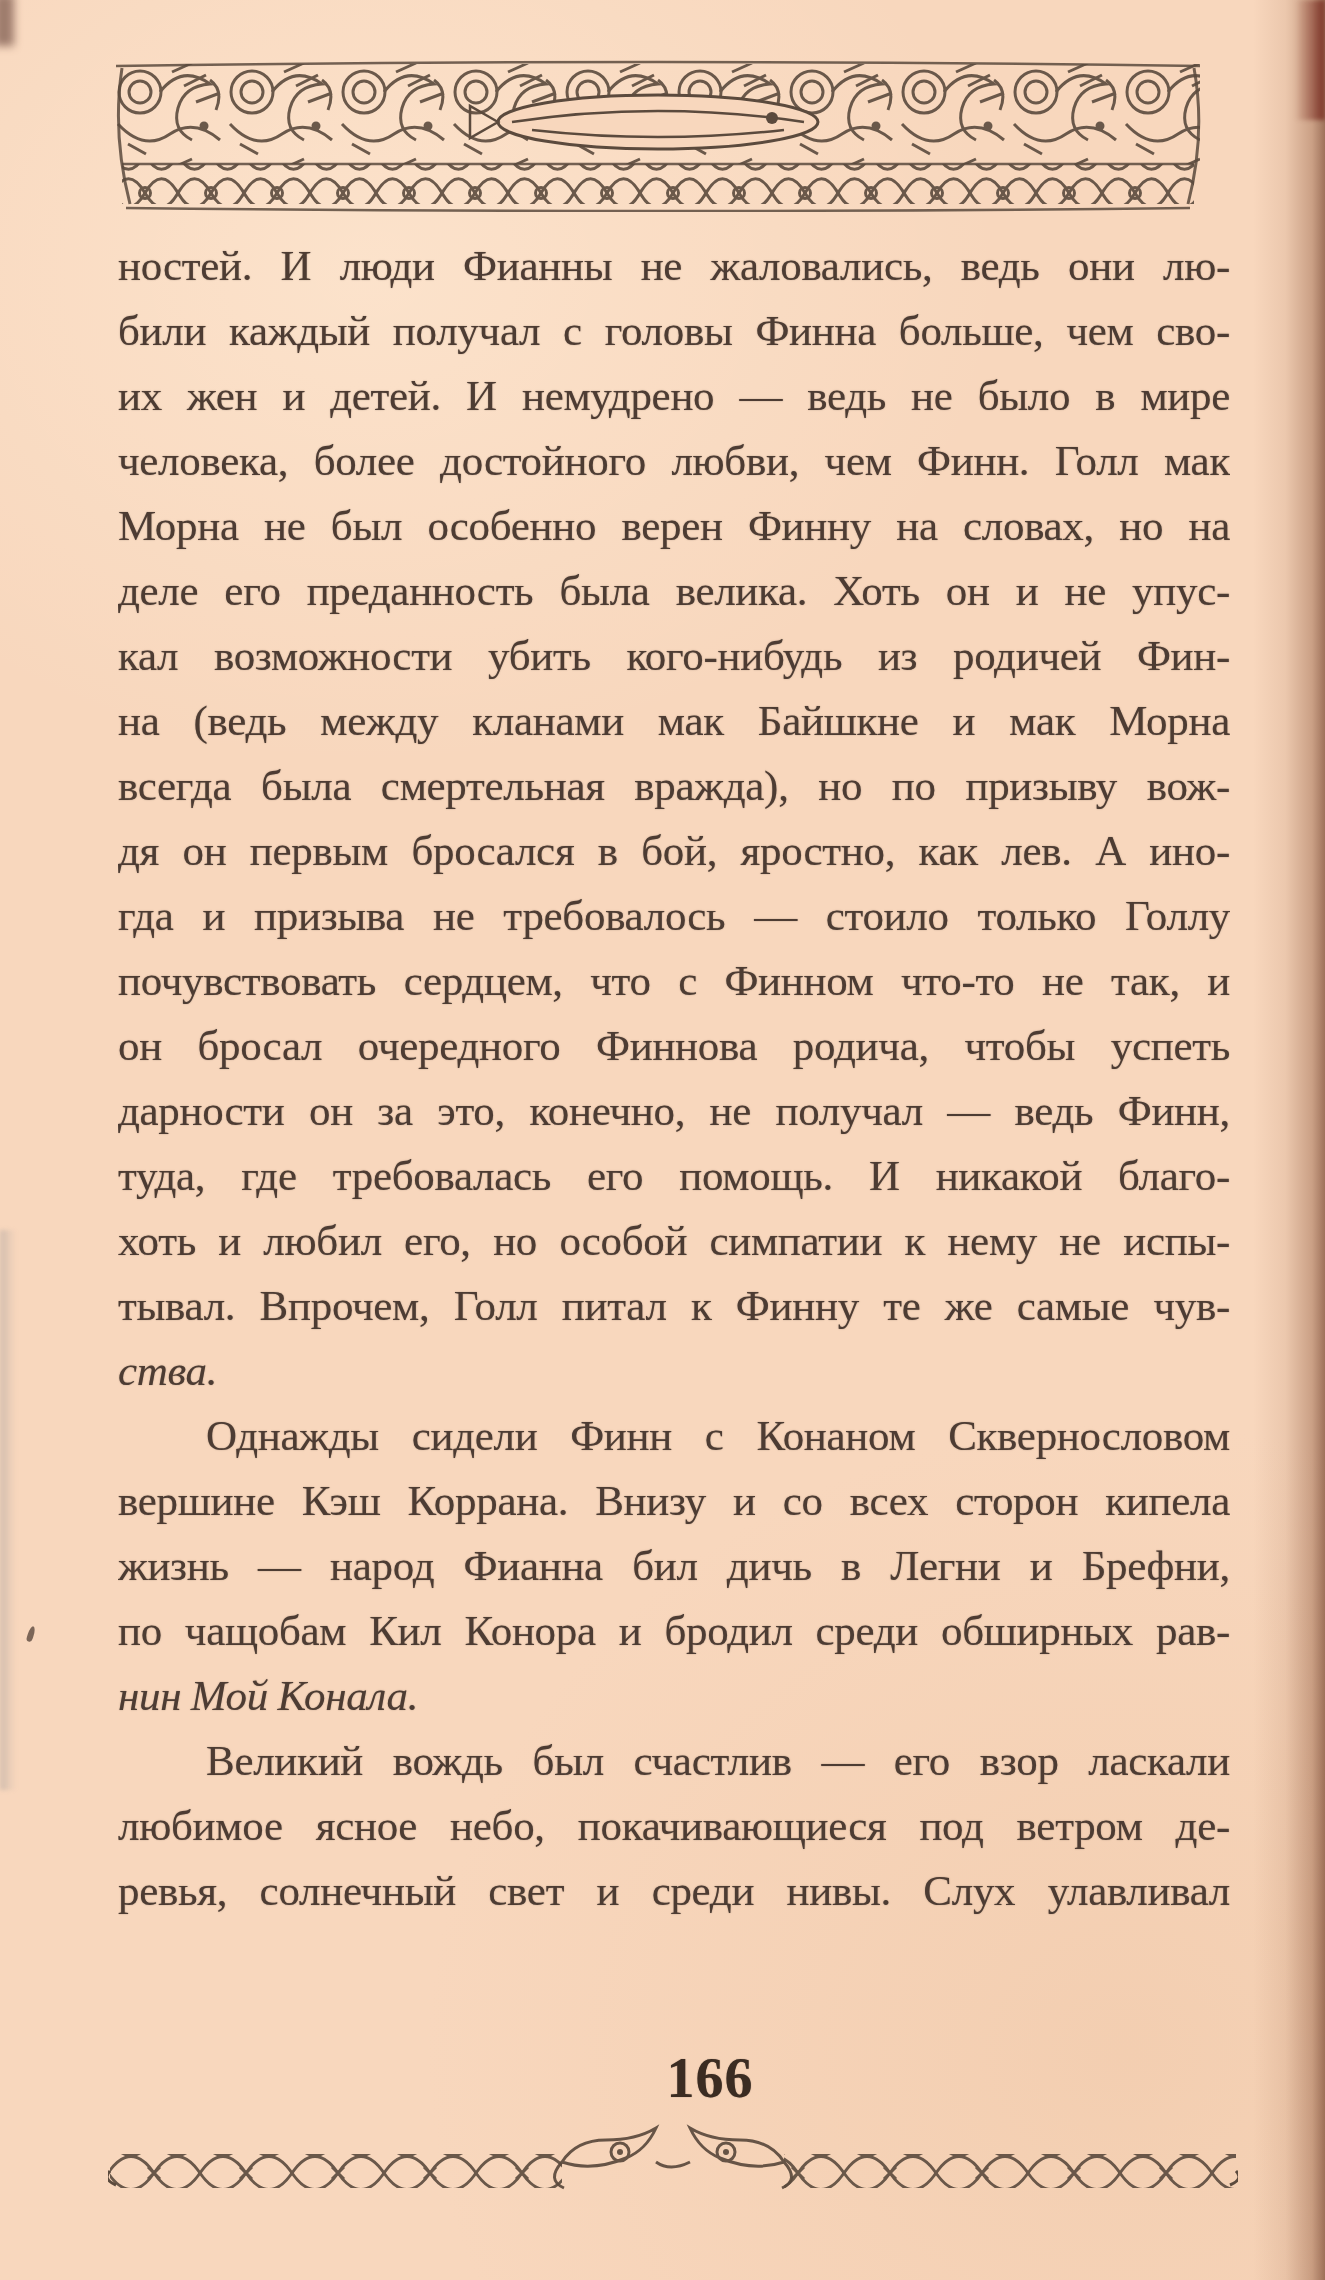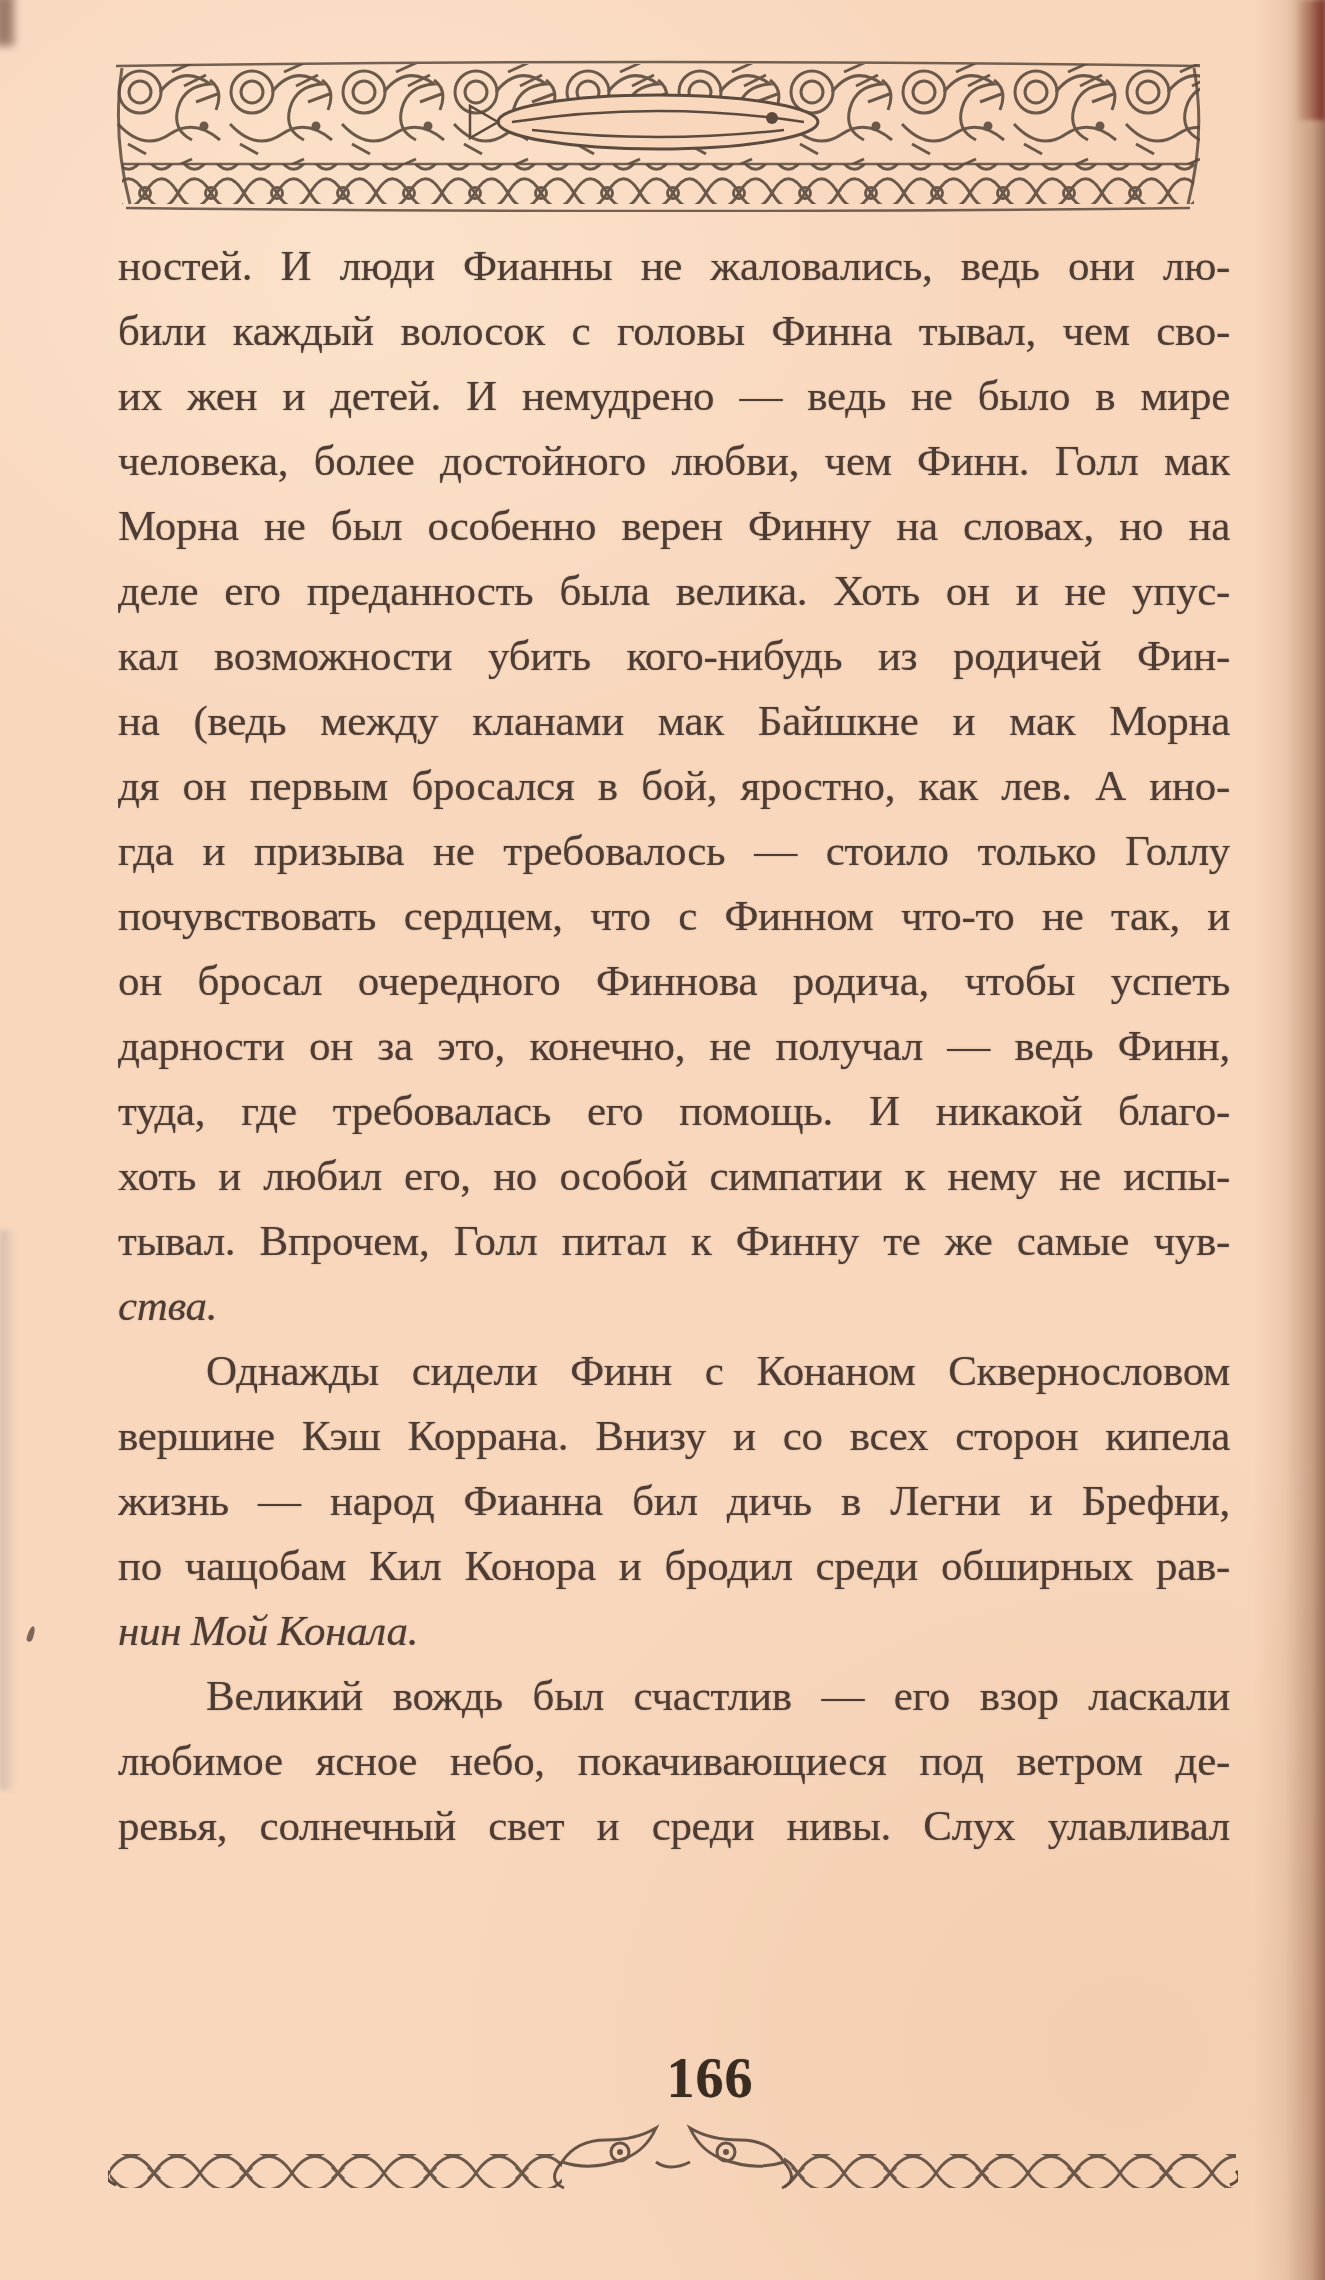--- a/index.html
+++ b/index.html
@@ -91,34 +91,35 @@
     <path d="M386,62 l-28,-16 v32 z" fill="none" stroke="#5b4a3d" stroke-width="2.5"></path>
 
     <path d="M4,6 Q546,-2 1088,6 M10,104 H1082 M14,148 Q546,154 1078,148" fill="none" stroke="#5b4a3d" stroke-width="2.5" opacity="0.85"></path>
     <path d="M10,8 q-10,66 8,136 M1082,8 q12,66 -6,136" fill="none" stroke="#5b4a3d" stroke-width="3" opacity="0.85"></path>
   </svg>
 
   <div class="text-block">
 
       <div class="text-line">ностей. И люди Фианны не жаловались, ведь они лю-</div>
 
-      <div class="text-line">били каждый волосок с головы Финна тывал, чем сво-</div>
+      <div class="text-line">били каждый получал с головы Финна больше, чем сво-</div>
 
       <div class="text-line">их жен и детей. И немудрено — ведь не было в мире</div>
 
       <div class="text-line">человека, более достойного любви, чем Финн. Голл мак</div>
 
       <div class="text-line">Морна не был особенно верен Финну на словах, но на</div>
 
       <div class="text-line">деле его преданность была велика. Хоть он и не упус-</div>
 
       <div class="text-line">кал возможности убить кого-нибудь из родичей Фин-</div>
 
       <div class="text-line">на (ведь между кланами мак Байшкне и мак Морна</div>
 
+      <div class="text-line">всегда была смертельная вражда), но по призыву вож-</div>
 
       <div class="text-line">дя он первым бросался в бой, яростно, как лев. А ино-</div>
 
       <div class="text-line">гда и призыва не требовалось — стоило только Голлу</div>
 
       <div class="text-line">почувствовать сердцем, что с Финном что-то не так, и</div>
 
       <div class="text-line">он бросал очередного Финнова родича, чтобы успеть</div>
 
       <div class="text-line">дарности он за это, конечно, не получал — ведь Финн,</div>

